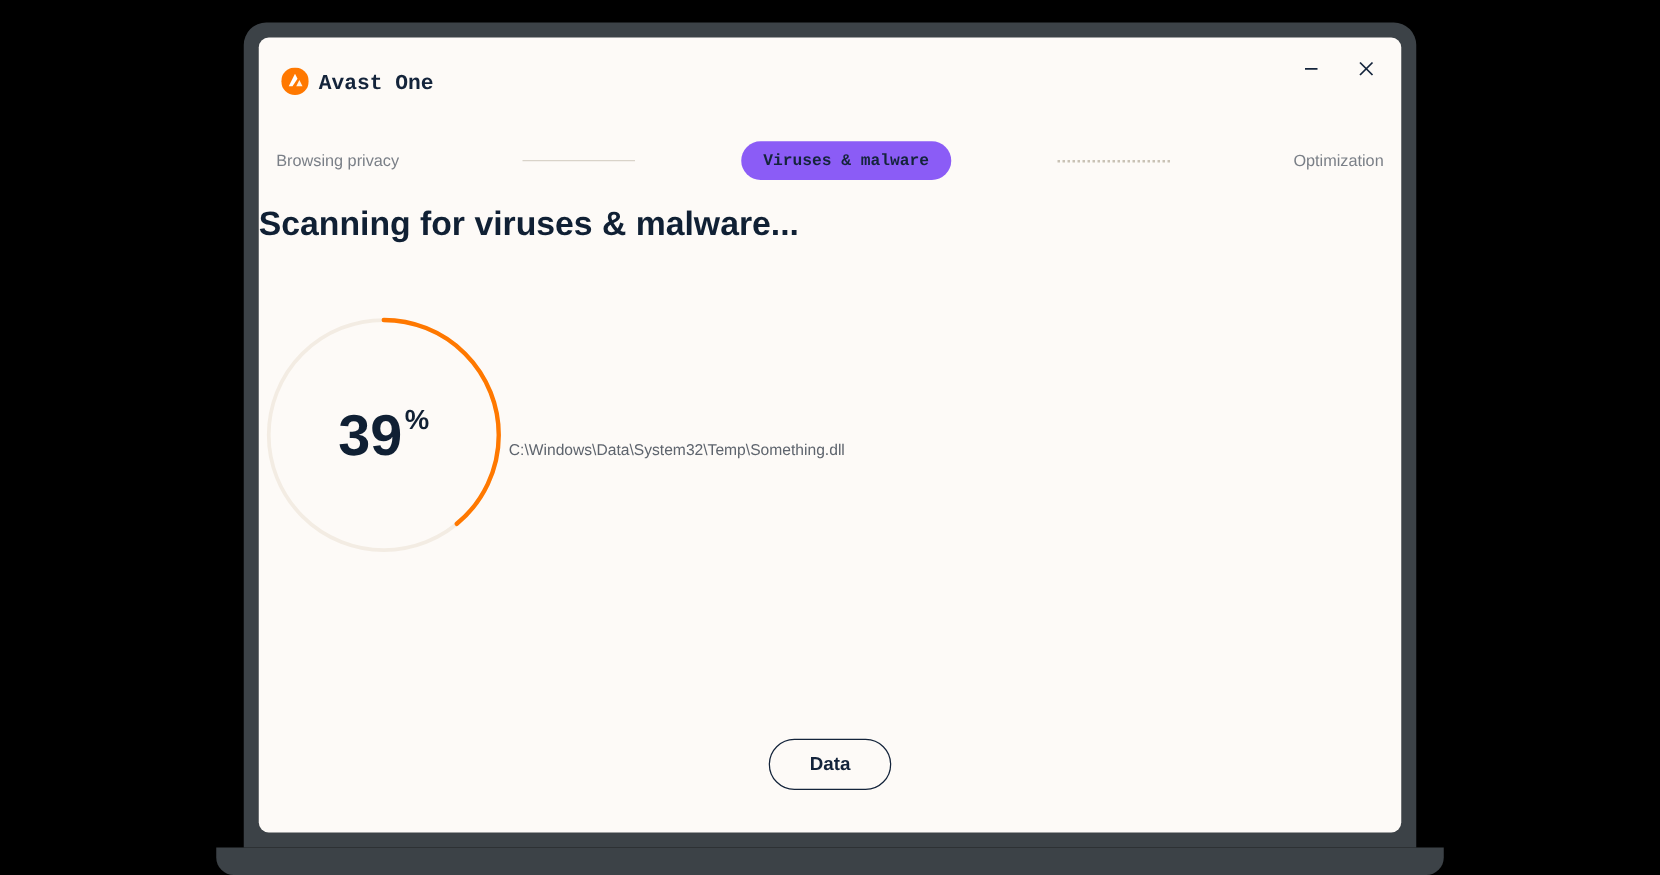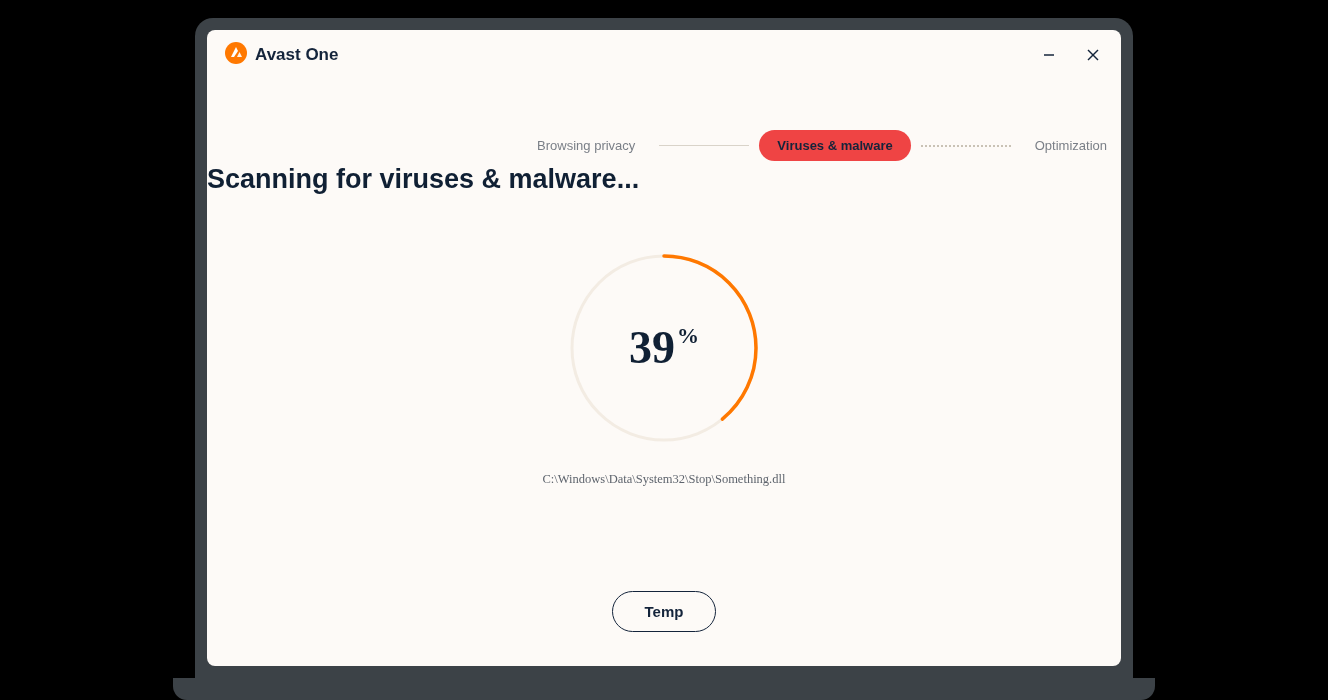--- a/index.html
+++ b/index.html
@@ -1,35 +1,35 @@
 <!DOCTYPE html>
 <html><head>
 <meta charset="utf-8">
 <style>
   html,body{margin:0;padding:0;width:1328px;height:700px;background:#000;font-family:-apple-system,BlinkMacSystemFont,"Segoe UI",Arial,sans-serif;}
   .stage{position:relative;width:1328px;height:700px;}
   .laptop-body{position:absolute;left:173px;top:678px;width:982px;height:22px;background:#3c4247;border-radius:0 0 14px 14px;}
   .laptop-frame{position:absolute;left:195px;top:18px;width:938px;height:660px;background:#3c4247;border-radius:18px 18px 0 0;padding:12px;box-sizing:border-box;}
   .screen{width:100%;height:100%;background:#fdfaf7;border-radius:8px;position:relative;overflow:hidden;}
-  .titlebar{position:absolute;top:0;left:0;right:0;height:50px;display:flex;align-items:center;padding:0 18px;}
+  .titlebar{position:absolute;top:0;left:0;right:0;height:50px;display:flex;align-items:center;padding:12px 18px;font-family:Liberation Mono, monospace;}
   .brand{display:flex;align-items:center;gap:8px;}
   .brand-name{font-size:17px;font-weight:700;color:#14243b;}
   .win-controls{position:absolute;right:6px;top:0;height:50px;display:flex;align-items:center;}
   .win-btn{width:44px;height:50px;display:flex;align-items:center;justify-content:center;color:#14243b;cursor:pointer;}
-  .steps{position:absolute;top:100px;left:0;right:0;display:flex;align-items:center;justify-content:flex-end;gap:10px;}
+  .steps{position:absolute;top:83px;left:0;right:0;display:flex;align-items:center;justify-content:space-between;gap:10px;}
   .step{font-size:13px;color:#7a7f87;padding:6px 14px;}
-  .step.active{background:#ef4444;color:#14243b;font-weight:700;border-radius:18px;padding:8px 18px;}
+  .step.active{background:#8b5cf6;color:#14243b;font-weight:700;border-radius:18px;padding:8px 18px;font-family:Liberation Mono, monospace;}
   .connector{width:90px;height:1px;position:relative;}
   .connector.solid{background:#d9d3c9;}
   .connector.dotted{background:none;}
   .connector.dotted::before{content:'';position:absolute;inset:0;border-top:2px dotted #c9c2b5;}
   .heading-block{position:absolute;top:134px;left:0;right:0;text-align:left;}
   .heading{font-size:27px;font-weight:800;color:#102034;margin:0 0 10px 0;}
   .subheading{font-size:13px;color:#5e646d;margin:0;}
-  .ring-wrap{position:absolute;top:218px;left:0;right:0;display:flex;flex-direction:column;align-items:center;font-family:Liberation Serif, serif;}
+  .ring-wrap{position:absolute;top:218px;left:0;right:0;display:flex;align-items:center;}
   .ring{position:relative;width:200px;height:200px;}
   .ring svg{width:200px;height:200px;}
   .ring-label{position:absolute;inset:0;display:flex;align-items:center;justify-content:center;}
   .pct-num{font-size:46px;font-weight:800;color:#102034;line-height:1;}
   .pct-sym{font-size:22px;font-weight:800;color:#102034;position:relative;top:-12px;margin-left:2px;}
   .scan-path{margin-top:24px;font-size:12.5px;color:#5e646d;text-align:center;}
   .stop-row{position:absolute;left:0;right:0;bottom:34px;display:flex;justify-content:center;}
   .stop-btn{border:1.5px solid #14243b;background:transparent;color:#14243b;font-size:15px;font-weight:600;padding:11px 32px;border-radius:26px;cursor:pointer;}
 </style>
 </head>
@@ -81,23 +81,23 @@
         <div class="ring">
           <svg viewBox="0 0 200 200">
             <circle cx="100" cy="100" r="92" fill="none" stroke="#f3ece3" stroke-width="3"></circle>
             <circle id="arc" cx="100" cy="100" r="92" fill="none" stroke="#ff7800" stroke-width="3.5" stroke-linecap="round" transform="rotate(-90 100 100)" stroke-dasharray="225.44068882160354 352.61235943891836"></circle>
           </svg>
           <div class="ring-label">
             <span class="pct-num">39</span>
             <span class="pct-sym">%</span>
           </div>
         </div>
-        <div class="scan-path">C:\Windows\Data\System32\Stop\Something.dll</div>
+        <div class="scan-path">C:\Windows\Data\System32\Temp\Something.dll</div>
       </div>
 
       <div class="stop-row">
-        <button class="stop-btn">Temp</button>
+        <button class="stop-btn">Data</button>
       </div>
 
     </div>
   </div>
   <div class="laptop-body"></div>
 </div>
 
 </body></html>

